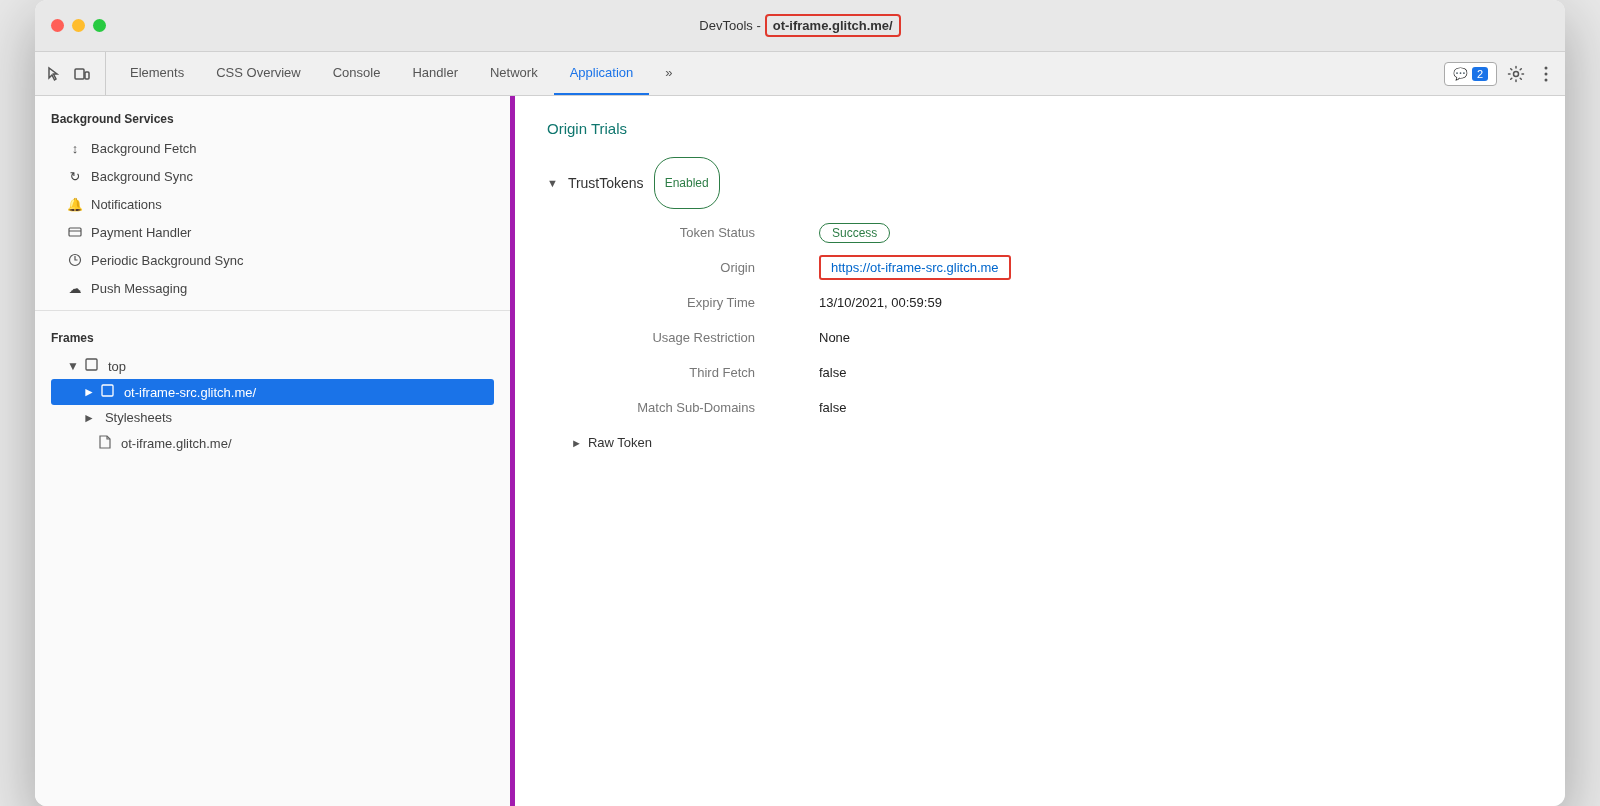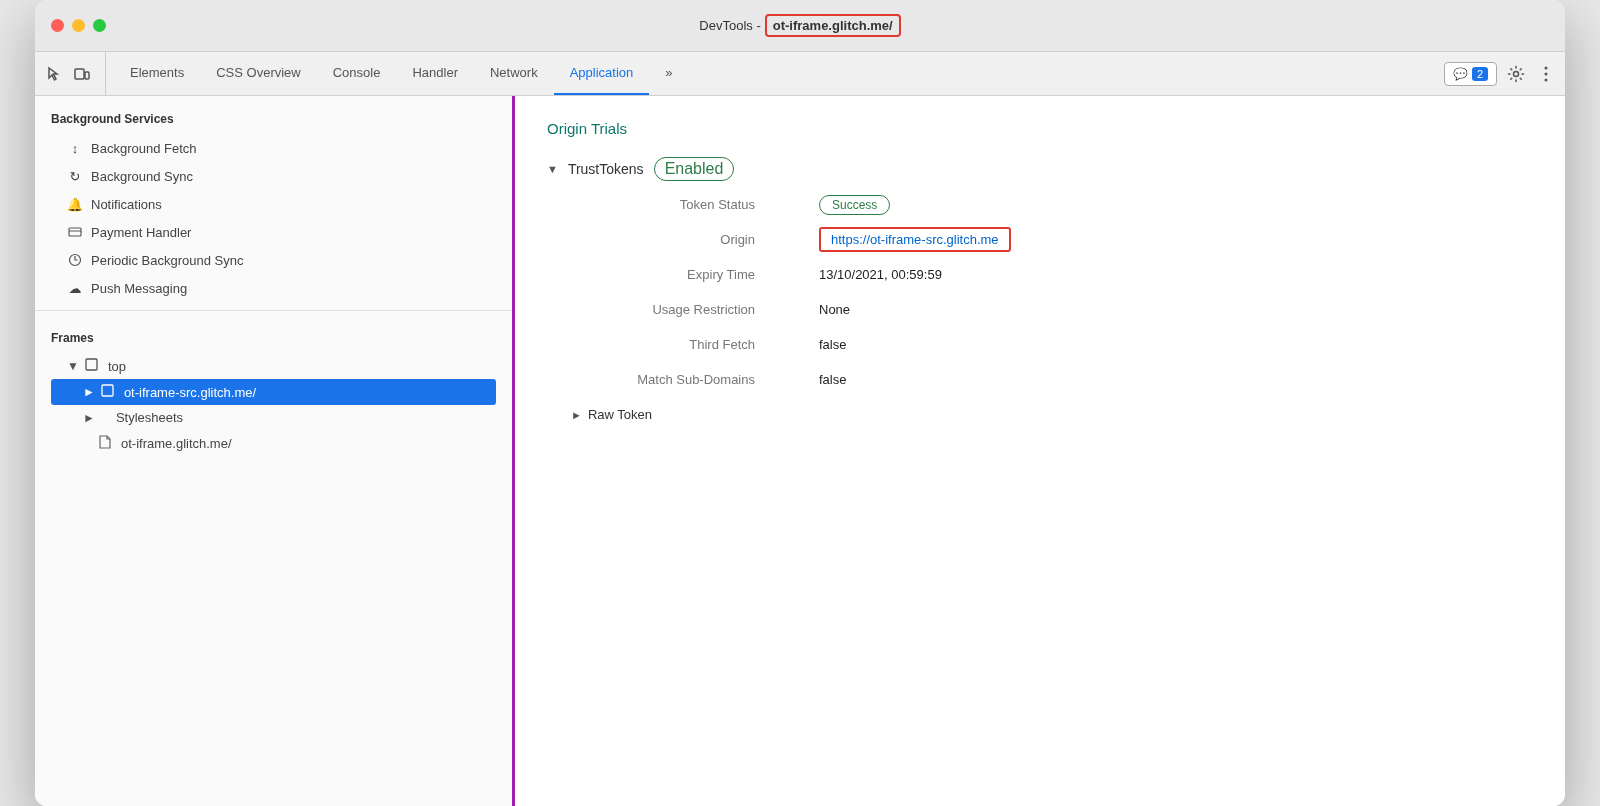--- a/index.html
+++ b/index.html
@@ -133,21 +133,21 @@
     }
     
     .main {
       display: flex;
       height: 710px;
       background: white;
     }
     
     .sidebar {
       width: 480px;
-      border-right: 3px solid #a21caf;
+      border-right: 5px solid #a21caf;
       background: #fafafa;
       overflow-y: auto;
       padding-bottom: 16px;
     }
     .sidebar-section-header {
       font-size: 12px;
       font-weight: 600;
       color: #333;
       padding: 16px 16px 8px 16px;
     }
@@ -225,23 +225,23 @@
       font-size: 13px;
     }
     .trial-name {
       font-size: 14px;
       color: #333;
     }
     .enabled-badge {
       background: white;
       border: 1.5px solid #2d7d46;
       border-radius: 20px;
-      padding: 2px 10px;
+      padding: 18px 10px;
       color: #2d7d46;
-      font-size: 16px;
+      font-size: 12px;
       font-weight: 500;
     }
     .fields-table {
       margin-left: 24px;
     }
     .field-row {
       display: flex;
       align-items: flex-start;
       margin-bottom: 20px;
     }
@@ -420,21 +420,21 @@
           <span style="font-size:13px;">
             <svg width="13" height="13" viewBox="0 0 13 13" fill="none" stroke="white" stroke-width="1.3">
                 <rect x="1" y="1" width="11" height="11" rx="1"></rect>
               </svg>
           </span>
           <span style="margin-left:4px;">ot-iframe-src.glitch.me/</span>
         </div>
 
         <div class="frame-item frame-indent2">
           <span class="frame-icon">►</span>
-          <span style="margin-left:15px;">Stylesheets</span>
+          <span style="margin-left:4px;">Stylesheets</span>
         </div>
 
         <div class="frame-item frame-indent3">
           <span style="font-size:13px; color:#666;">
             <svg width="12" height="14" viewBox="0 0 12 14" fill="none" stroke="#666" stroke-width="1.2">
               <path d="M1 1 H8 L11 4 V13 H1 Z"></path>
               <path d="M8 1 V4 H11"></path>
             </svg>
           </span>
           <span style="margin-left:4px;">ot-iframe.glitch.me/</span>

